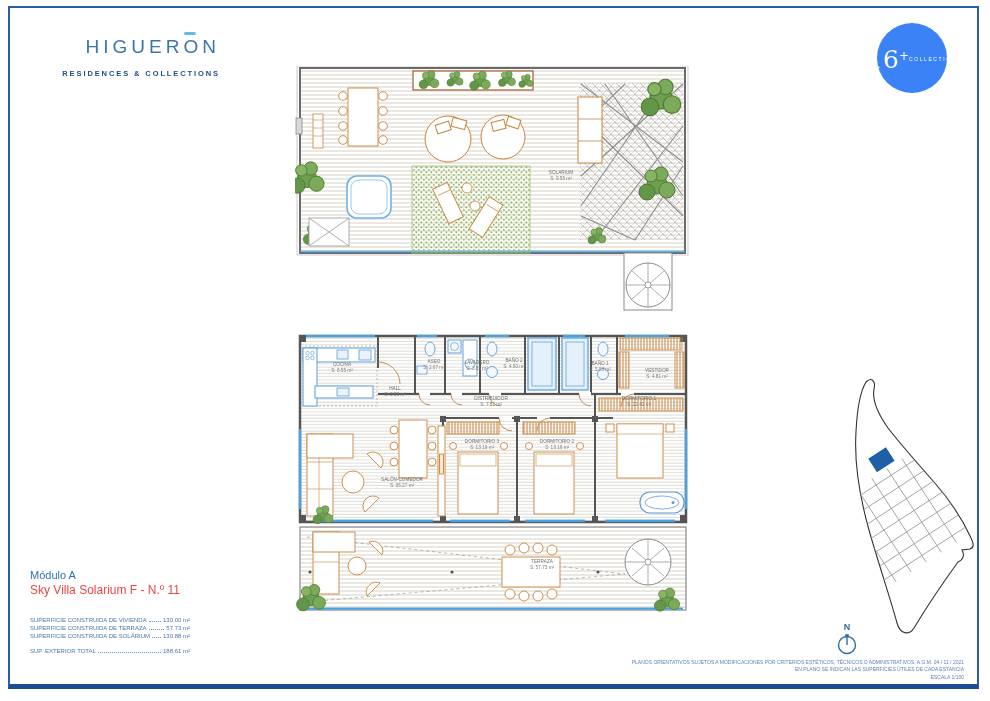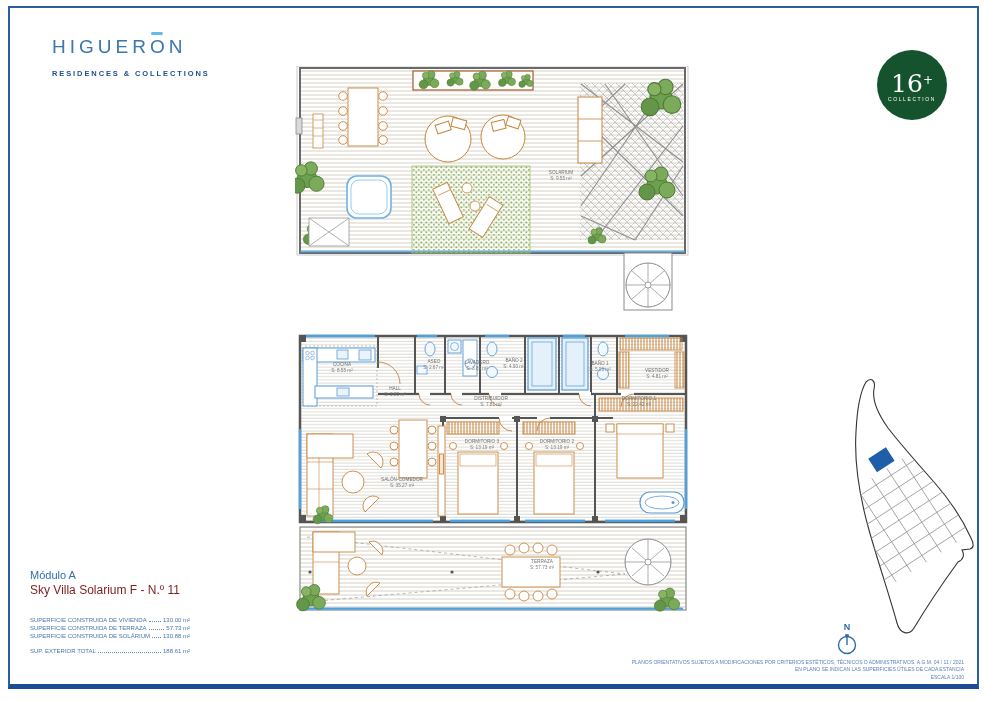--- a/index.html
+++ b/index.html
@@ -3,39 +3,39 @@
 <meta charset="utf-8">
 <style>
   html,body{margin:0;padding:0}
   body{width:990px;height:701px;position:relative;background:#ffffff;
        font-family:"Liberation Sans",sans-serif;overflow:hidden}
   .abs{position:absolute}
   
   .frame{position:absolute;left:8px;top:6px;right:11px;bottom:12px;
          border:2px solid #2b5da6;border-bottom:5px solid #1b4c94;pointer-events:none}
   
-  .logo{left:52px;top:36px;width:168px;text-align:left}
+  .logo{left:52px;top:36px;width:168px;text-align:right}
   .logo-name{font-size:19px;letter-spacing:4px;color:#3b76ad;white-space:nowrap}
   .logo-o{position:relative;display:inline-block}
   .logo-dash{position:absolute;left:1px;top:-4px;width:12px;height:3px;background:#67b9e8;border-radius:2px}
   .logo-script{font-family:"DejaVu Serif",serif;font-style:italic;font-size:19px;color:#2d6ca8;margin-top:-1px}
   .logo-tag{font-size:7.5px;letter-spacing:1.9px;color:#1d4f92;font-weight:bold;margin-top:11px}
   
-  .badge{left:877px;top:50px;width:70px;height:70px;border-radius:50%;background:#14532d;color:#fff;
-         display:flex;flex-direction:column;align-items:center;justify-content:center}
+  .badge{left:877px;top:23px;width:70px;height:70px;border-radius:50%;background:#3b82f6;color:#fff;
+         display:flex;flex-direction:row;align-items:center;justify-content:center}
   .badge-num{font-family:"DejaVu Serif",serif;font-size:25px;line-height:23px}
   .badge-plus{font-size:12px;vertical-align:8px}
   .badge-label{font-size:5px;letter-spacing:1.6px;margin-top:1px}
   
   .plan-label{position:absolute;transform:translateX(-50%);text-align:center;
               color:#6e6e6e;font-size:4.7px;line-height:6px;white-space:nowrap}
   .plan-label .area{color:#7c7c7c}
   
   .title1{left:30px;top:569px;font-size:11px;color:#2f6fb5}
-  .title2{left:30px;top:583px;font-size:12px;color:#7f1d1d}
+  .title2{left:30px;top:583px;font-size:12px;color:#ef4444}
   .surfaces{left:30px;top:616px;width:160px;font-size:6px;color:#4a77a8}
   .srow{display:flex;align-items:flex-end;line-height:8px}
   .leader{flex:1;border-bottom:1px dotted #6d92bb;margin:0 2px 2px 2px;min-width:6px}
   .srow.total{margin-top:7px}
   
   .compass-n{left:833px;top:622px;width:28px;text-align:center;font-size:9px;color:#2d6ca8;font-weight:bold}
   
   .footer{right:26px;top:659px;width:640px;text-align:right;font-size:5px;line-height:7.4px;color:#5b82b8}
 </style>
 </head>

